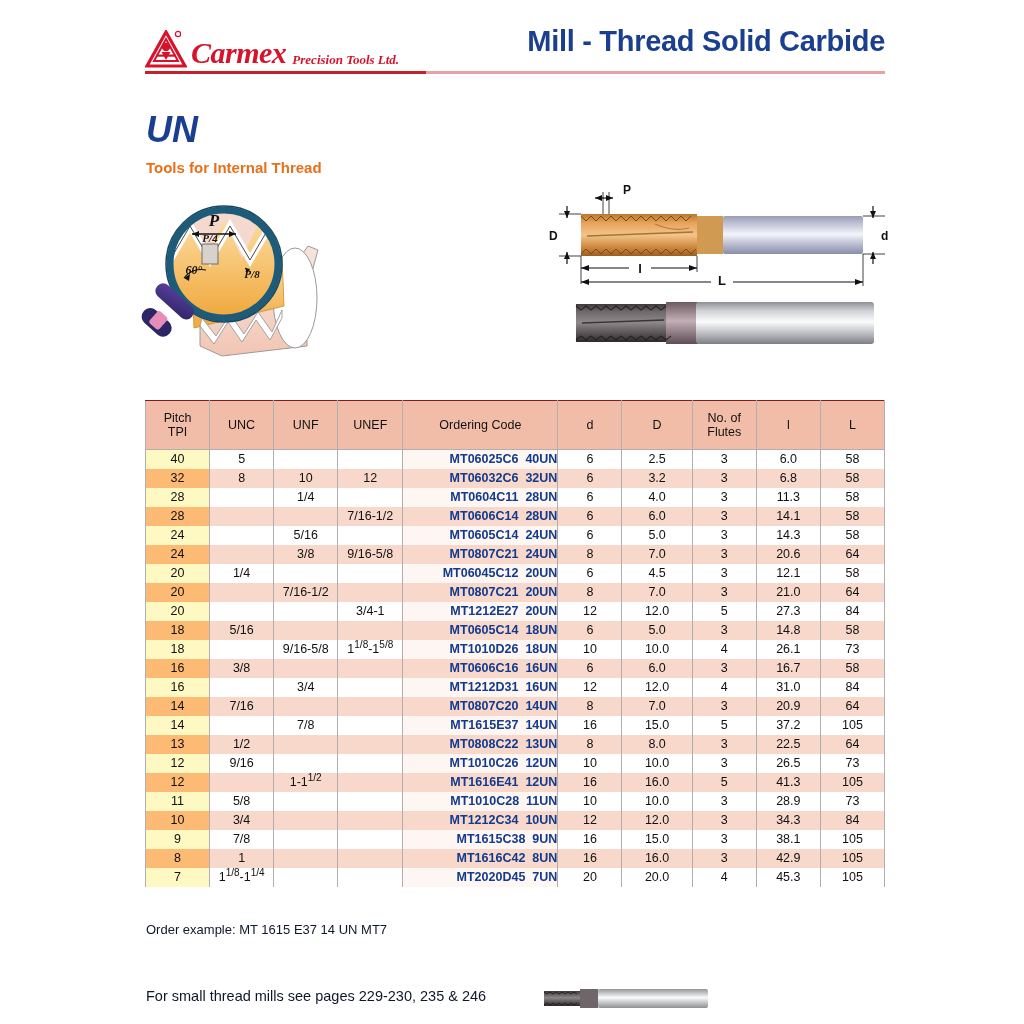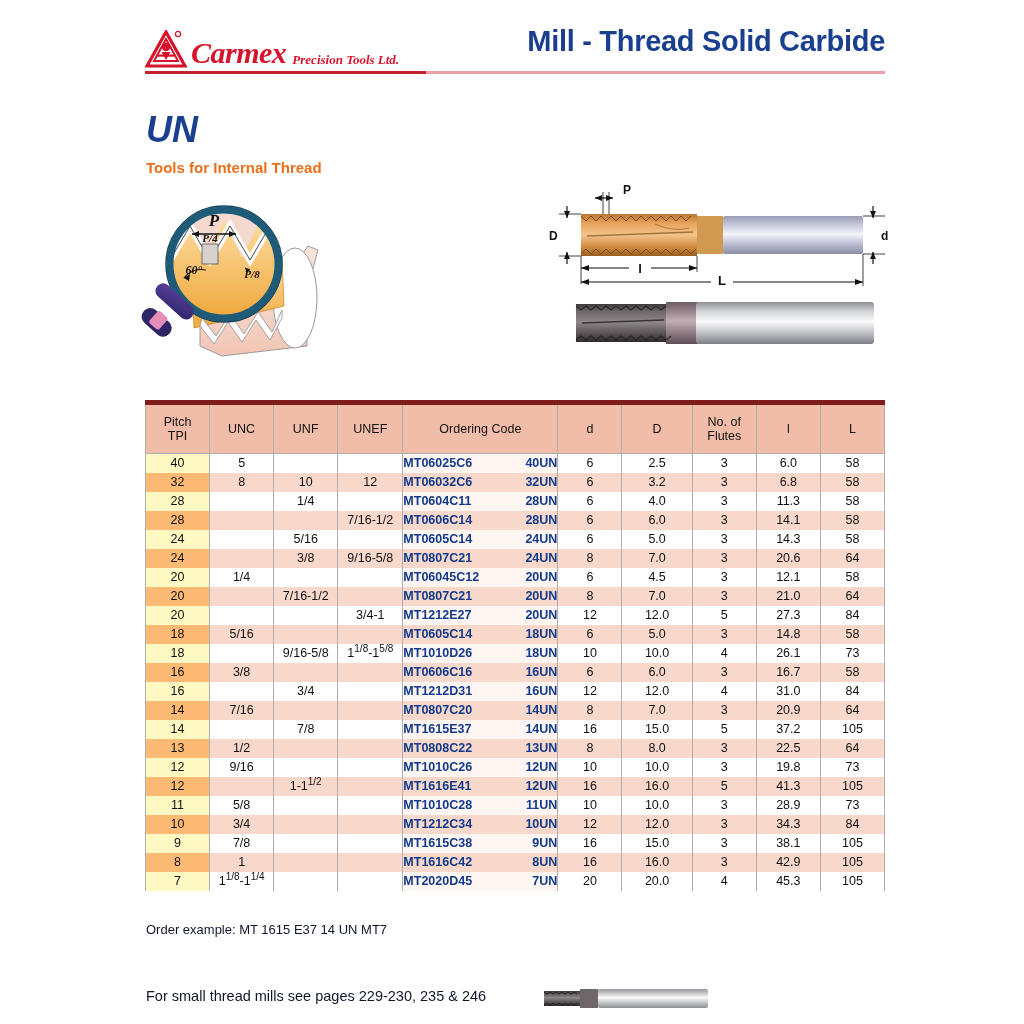--- a/index.html
+++ b/index.html
@@ -44,36 +44,36 @@
   .table-wrap{position:absolute;left:145px;top:400px;width:740px;}
   table.spec{border-collapse:collapse;width:740px;table-layout:fixed;
     font-size:12.5px;color:#111111;}
   table.spec th,table.spec td{
     border-left:1px solid #b0aeae;border-right:1px solid #b0aeae;
     text-align:center;vertical-align:middle;padding:0;
     font-weight:normal;
   }
   table.spec thead th{
     background:#f2bda8;height:48px;font-size:12.5px;color:#111;
-    border-top:5px solid #7f1d1d;border-bottom:1px solid #b0aeae;
+    border-top:1px solid #7f1d1d;border-bottom:1px solid #b0aeae;
   }
   table.spec tbody td{height:19px;line-height:19px;}
   
   tbody tr.odd td{background:#ffffff;}
   tbody tr.even td{background:#f7d8cb;}
   tbody tr.odd td.c-pitch{background:#fef9c3;}
   tbody tr.even td.c-pitch{background:#fdba74;}
   tbody tr.odd td.c-code{background:#fdf6f2;}
   tbody tr.even td.c-code{background:#f7d8cb;margin-top:32px;}
   
   th.c-code,td.c-code{border-left:2px solid #3a3a3a;border-right:2px solid #3a3a3a;}
   th.c-pitch,td.c-pitch{border-left:1px solid #b0aeae;}
   .code-main{font-weight:bold;color:#123a8c;}
   .code-un{font-weight:bold;color:#123a8c;margin-left:7px;}
-  .code-cell{display:flex;justify-content:space-between;align-items:center;height:19px;}
+  .code-cell{display:flex;justify-content:flex-end;align-items:center;height:19px;}
   sup{font-size:10px;vertical-align:super;line-height:0;margin-top:46px;}
 
   
   .foot{position:absolute;left:146px;font-size:14.5px;color:#0f172a;}
   .foot.f1{top:922px;font-size:13px;}
   .foot.f2{top:955px;}
   .foot.f3{top:988px;}
   .foot-tool{position:absolute;left:540px;top:983px;width:175px;height:30px;}
 </style>
 </head>
@@ -592,21 +592,21 @@
             <td></td>
             <td class="c-code">
               <div class="code-cell">
                 <span class="code-main">MT1010C26</span>
                 <span class="code-un">12UN</span>
               </div>
             </td>
             <td>10</td>
             <td>10.0</td>
             <td>3</td>
-            <td>19.8</td>
+            <td>26.5</td>
             <td>73</td>
           </tr>
           <tr class="even">
             <td class="c-pitch">12</td>
             <td></td>
             <td>1-1<sup>1/2</sup></td>
             <td></td>
             <td class="c-code">
               <div class="code-cell">
                 <span class="code-main">MT1616E41</span>

